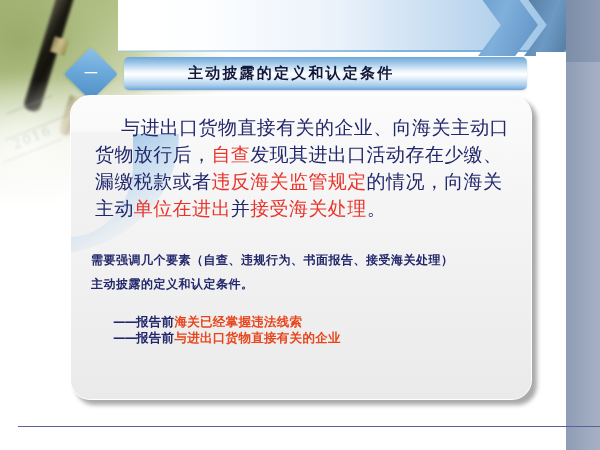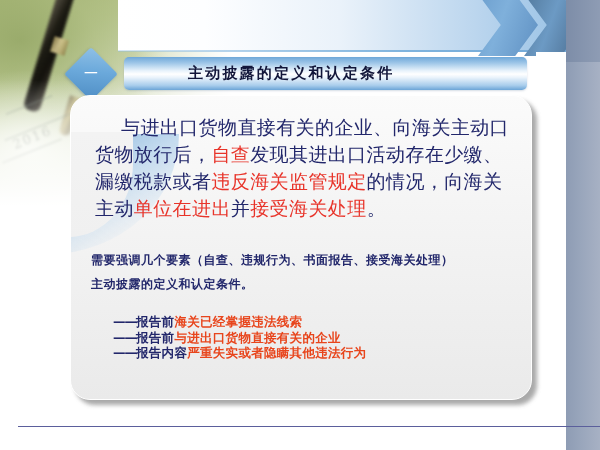--- a/index.html
+++ b/index.html
@@ -326,19 +326,18 @@
     </div>
 
     <div class="note">
       <div>需要强调几个要素（自查、违规行为、书面报告、接受海关处理）</div>
       <div>主动披露的定义和认定条件。</div>
     </div>
 
     <div class="bullets">
       <div><span class="dash">——</span><span>报告前</span><span class="hl">海关已经掌握违法线索</span></div>
       <div><span class="dash">——</span><span>报告前</span><span class="hl">与进出口货物直接有关的企业</span></div>
-      <div><span class="dash">——</span><span>报告内容</span><span class="hl">严重失实或者隐瞒其他违法行为</span></div>
     </div>
   </div>
 
   <div class="bottom-rule"></div>
 
 </div>
 
 </body></html>

